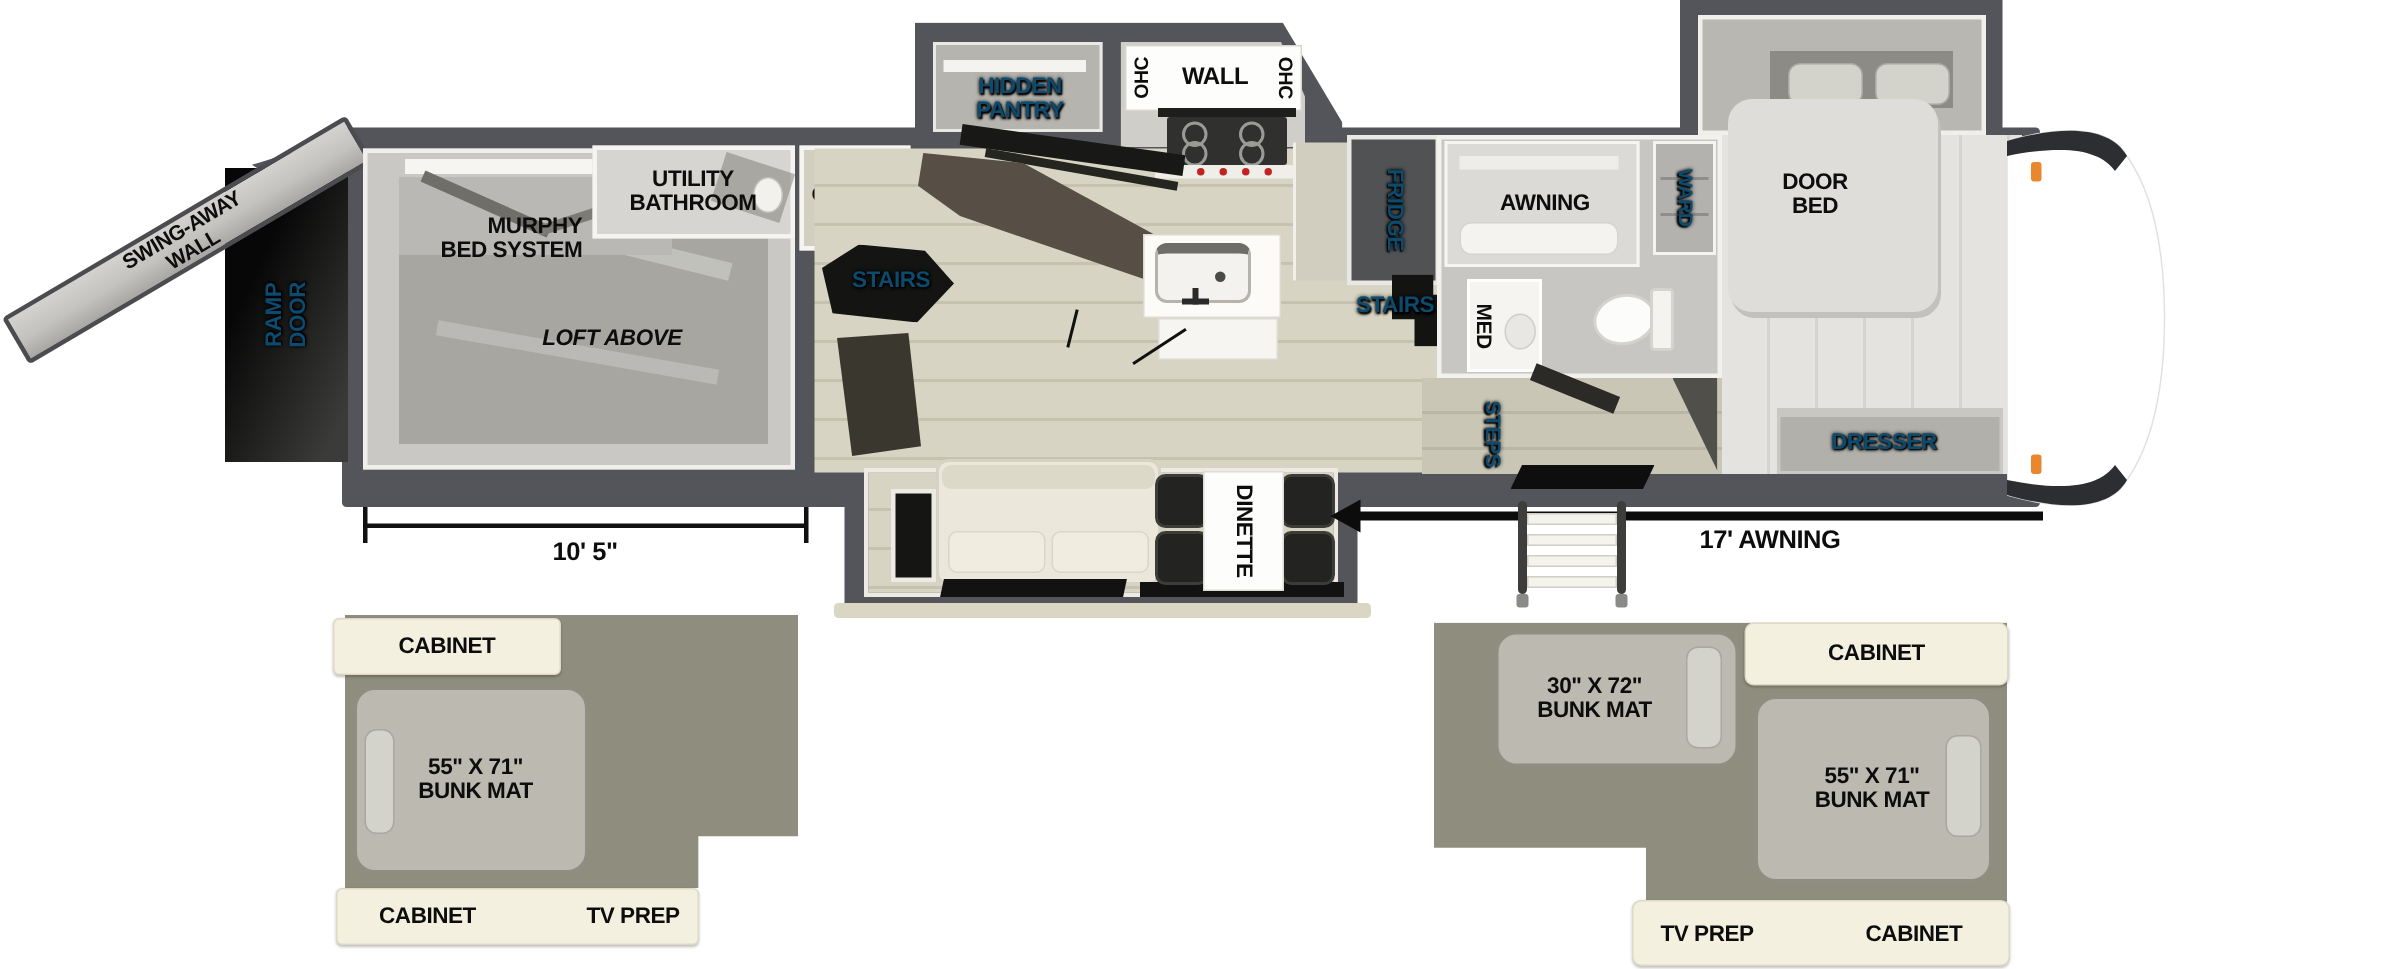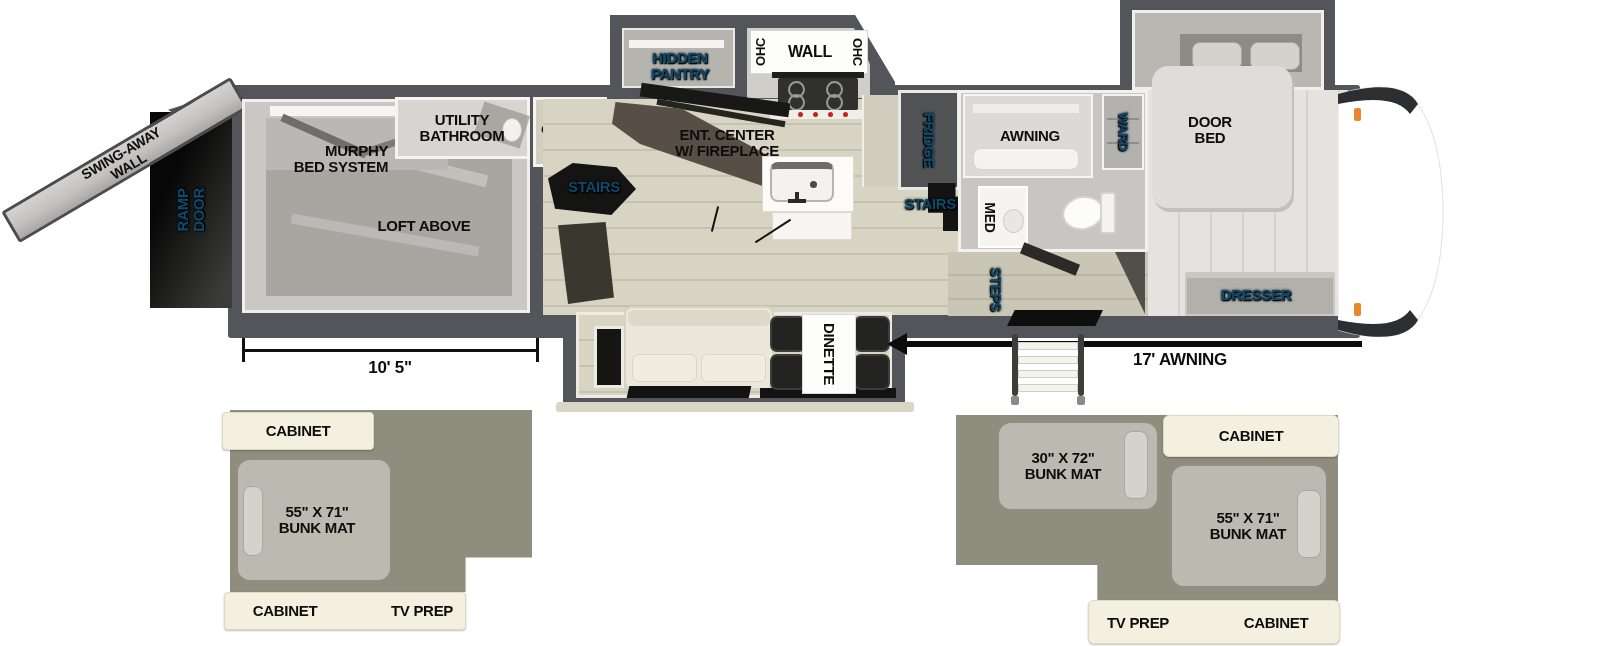--- a/index.html
+++ b/index.html
@@ -49,21 +49,21 @@
   <div class="a" style="left:266px;top:120px;width:246px;height:176px;background:#a7a6a0;"></div>
   <div class="a" style="left:280px;top:150px;width:210px;height:12px;background:rgba(255,255,255,.30);transform:rotate(14deg);"></div>
   <div class="a" style="left:290px;top:230px;width:190px;height:10px;background:rgba(255,255,255,.22);transform:rotate(10deg);"></div>
   <div class="a" style="left:270px;top:106px;width:170px;height:10px;background:#f6f5f1;"></div>
   <div class="a" style="left:266px;top:118px;width:182px;height:52px;background:#b9b8b4;">
     <div class="a" style="left:12px;top:14px;width:92px;height:8px;background:#6f6e68;transform:rotate(24deg);"></div>
     <div class="a" style="left:92px;top:20px;width:80px;height:7px;background:#7c7b75;transform:rotate(-18deg);"></div>
   </div>
   <div class="lbl" style="left:282px;top:140px;width:118px;height:38px;text-align:right;">MURPHY
 BED SYSTEM</div>
-  <div class="lbl" style="left:364px;top:214px;width:120px;height:24px;">LOFT ABOVE</div>
+  <div class="lbl" style="left:348px;top:214px;width:120px;height:24px;font-style:italic;">LOFT ABOVE</div>
 
   <div class="a" style="left:395px;top:97px;width:135px;height:62px;background:#d6d5d1;border:3px solid #f5f4f0;">
     <div class="a" style="left:80px;top:8px;width:48px;height:34px;background:#83827a;transform:rotate(18deg);opacity:.55;"></div>
     <div class="a" style="left:104px;top:18px;width:20px;height:24px;background:#f2f1ed;border:1px solid #c3c2bc;border-radius:50%;"></div>
   </div>
   <div class="lbl" style="left:398px;top:106px;width:128px;height:44px;">UTILITY
 BATHROOM</div>
 
   <div class="a" style="left:533px;top:97px;width:74px;height:70px;background:#d2cfc0;border:3px solid #f5f4f0;"></div>
   <div class="lbl" style="left:531px;top:118px;width:78px;height:24px;font-size:13.5px;">CABINET</div>
@@ -96,22 +96,20 @@
     <div class="knob" style="left:28px;"></div>
     <div class="knob" style="left:43px;"></div>
     <div class="knob" style="left:58px;"></div>
     <div class="knob" style="left:73px;"></div>
   </div>
   <div class="a" style="left:862px;top:95px;width:36px;height:92px;background:#d1cec0;border-left:2px solid #f0efe9;"></div>
 
   <div class="a" style="left:640px;top:93px;width:150px;height:14px;background:#181816;transform:rotate(8deg);"></div>
   <div class="a" style="left:656px;top:110px;width:130px;height:6px;background:#25251f;transform:rotate(10deg);"></div>
   <div class="a" style="left:612px;top:102px;width:175px;height:84px;background:#574f45;clip-path:polygon(2% 0,40% 8%,100% 76%,86% 100%,16% 50%,0 26%);"></div>
-  <div class="lbl" style="left:652px;top:121px;width:150px;height:44px;">ENT. CENTER
-W/ FIREPLACE</div>
 
   <div class="a" style="left:762px;top:156px;width:92px;height:56px;background:#fcfbf8;border:1px solid #dcdad2;"></div>
   <div class="a" style="left:772px;top:212px;width:80px;height:28px;background:#f6f5f2;border:1px solid #dcdad2;"></div>
   <div class="a" style="left:770px;top:162px;width:64px;height:40px;background:#f3f2ef;border:2px solid #b5b3ac;border-top:7px solid #6e6d68;border-radius:8px;">
     <div class="a" style="left:38px;top:12px;width:7px;height:7px;background:#4a4a46;border-radius:50%;"></div>
   </div>
   <div class="a" style="left:788px;top:199px;width:18px;height:4px;background:#2a2a28;"></div>
   <div class="a" style="left:795px;top:192px;width:4px;height:11px;background:#2a2a28;"></div>
   <div class="a" style="left:714px;top:206px;width:2px;height:26px;background:#111;transform:rotate(14deg);"></div>
   <div class="a" style="left:752px;top:230px;width:42px;height:2px;background:#111;transform:rotate(-33deg);"></div>

